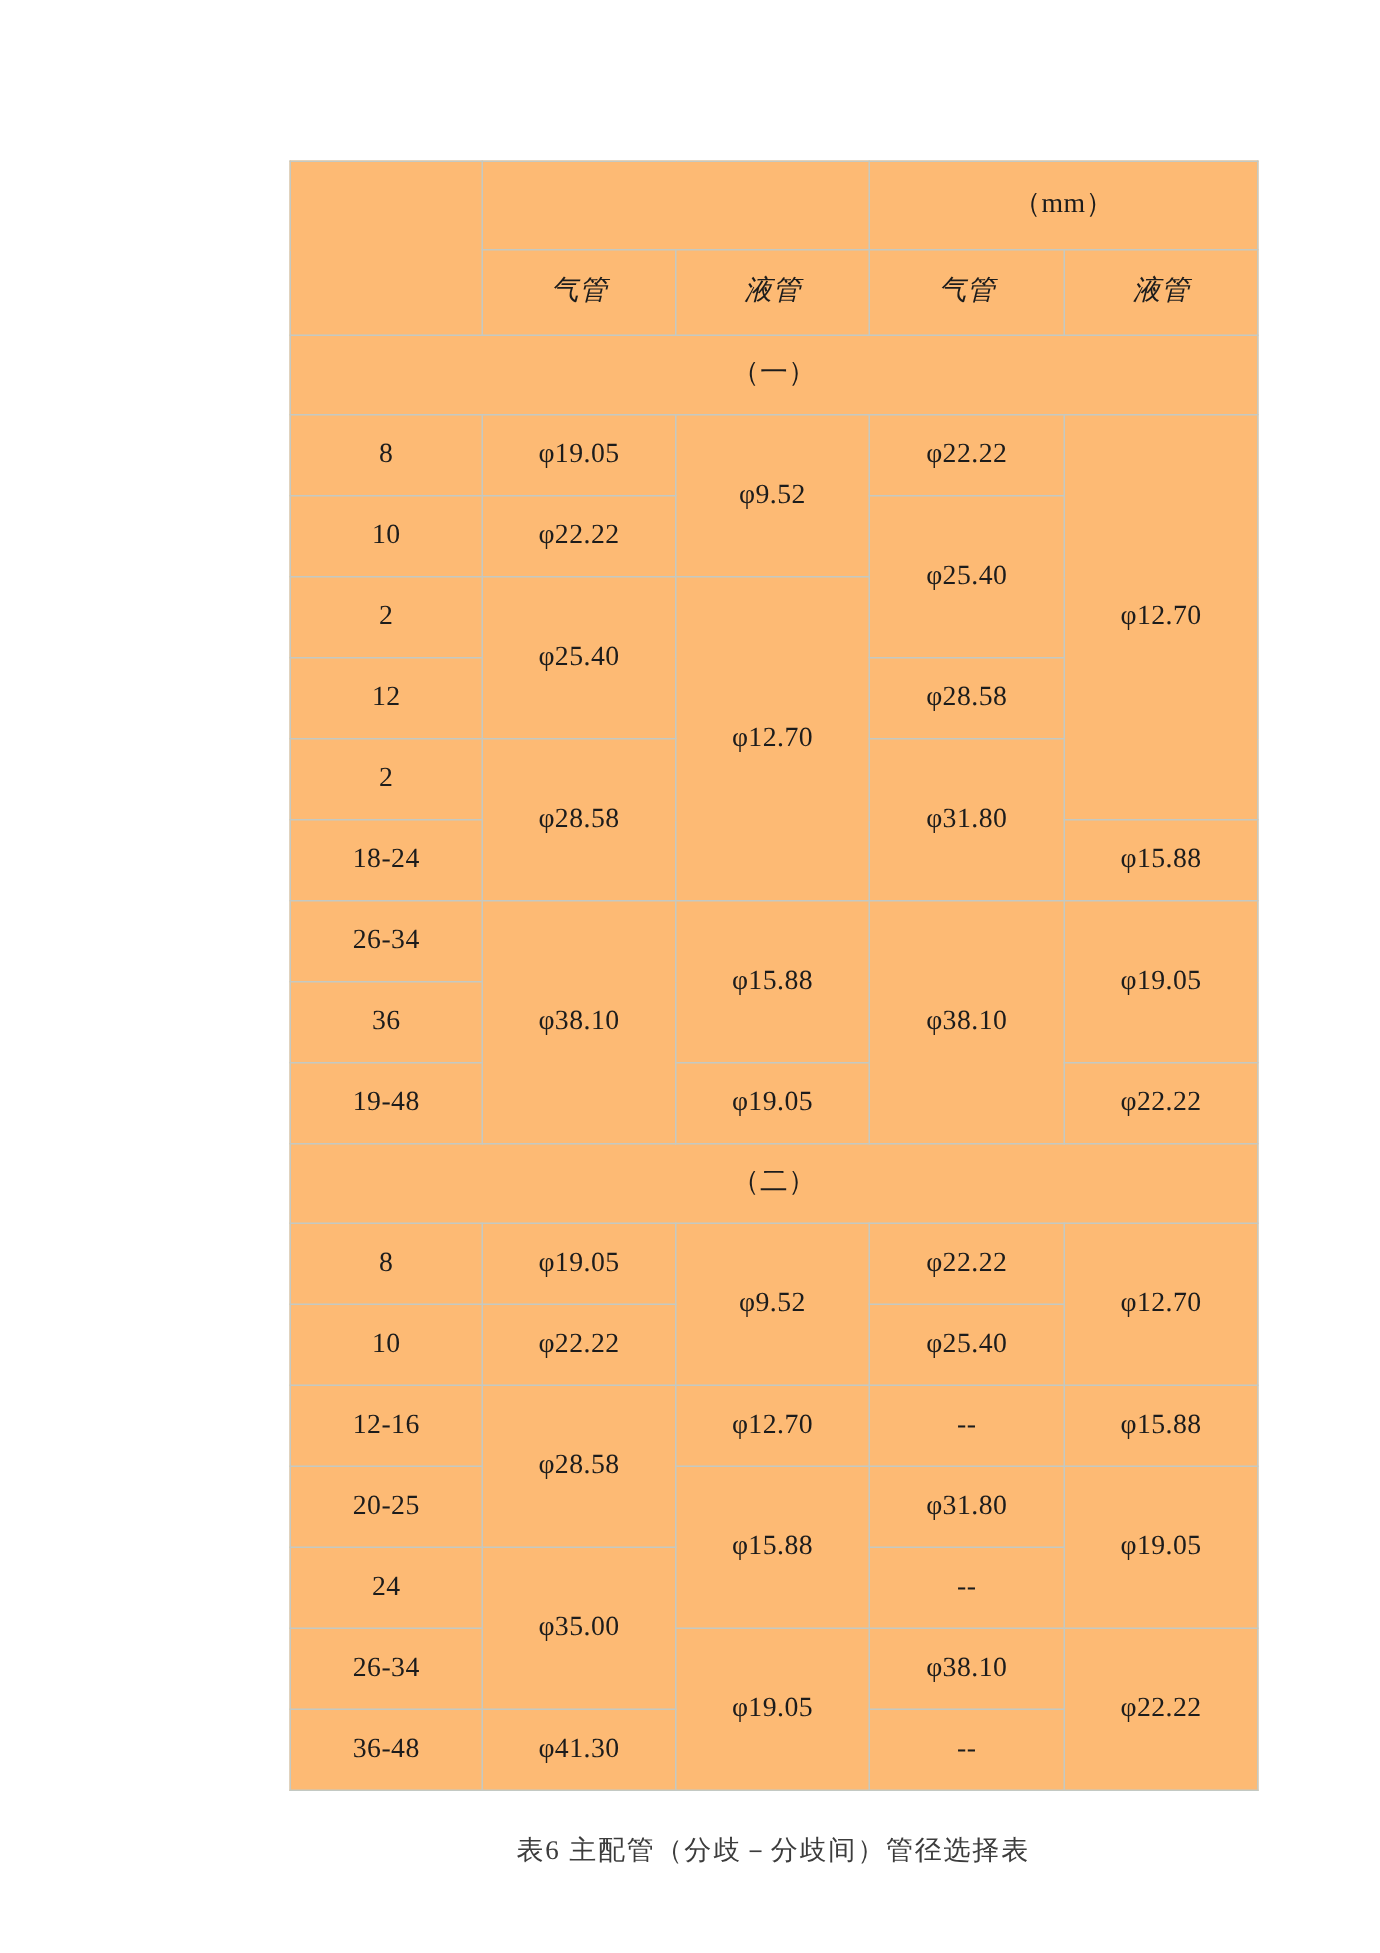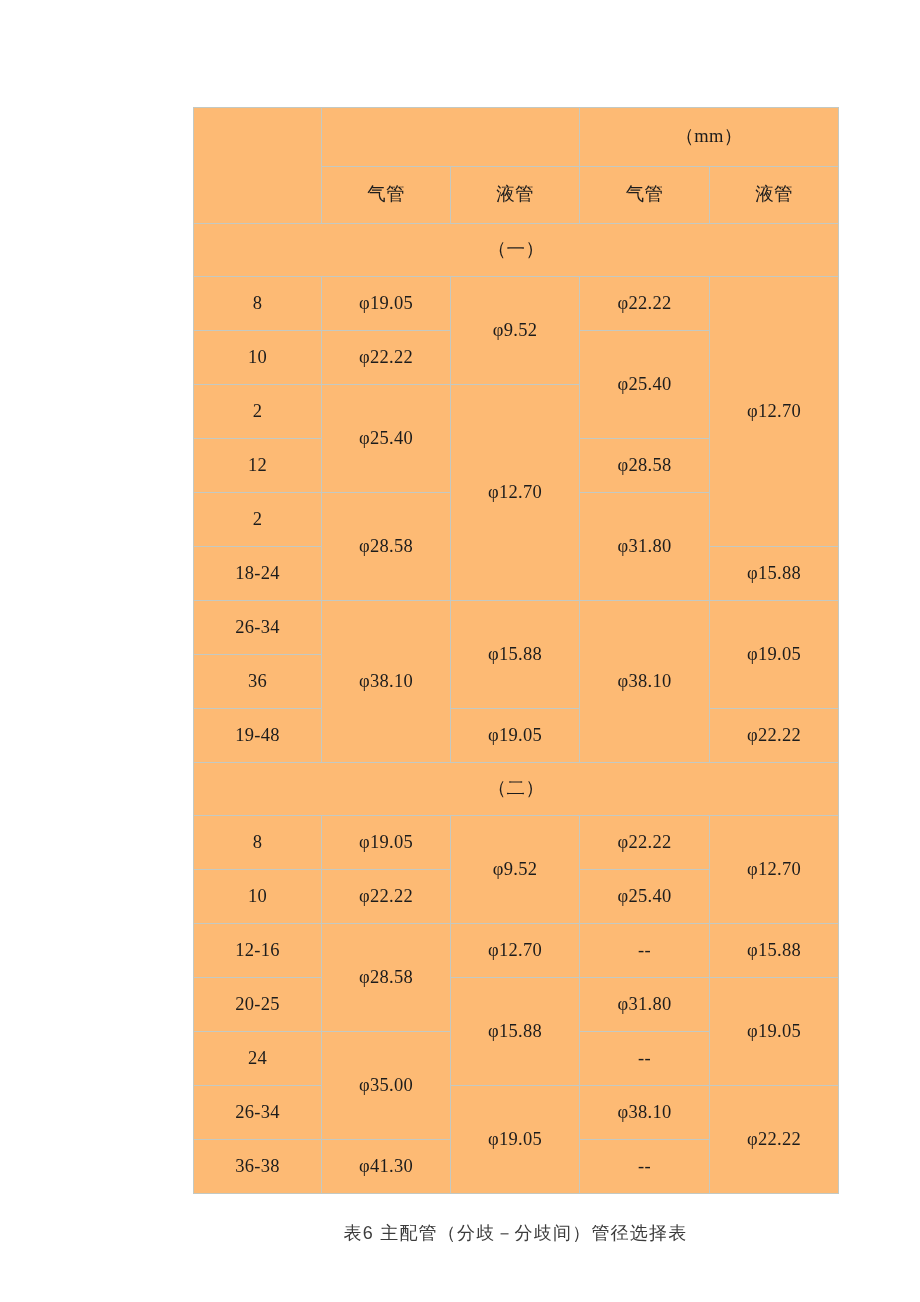--- a/index.html
+++ b/index.html
@@ -47,20 +47,21 @@
   td.hdr {
     height: 54px;
   }
   td.hdr-sub {
     height: 52px;
   }
   td.cjk {
     font-family: "DejaVu Sans", "Liberation Sans", sans-serif;
     font-size: 19px;
     letter-spacing: 1px;
+    font-style: italic;
   }
   td.section {
     height: 48px;
     font-family: "DejaVu Sans", "Liberation Sans", sans-serif;
     font-size: 18px;
     letter-spacing: 1px;
   }
   td.body {
     height: 49px;
   }
@@ -69,21 +70,21 @@
     font-size: 17px;
     letter-spacing: 0.5px;
   }
   td.dash {
     font-family: "Liberation Serif", "DejaVu Serif", serif;
     letter-spacing: 0;
   }
   .caption {
     margin-top: 27px;
     text-align: center;
-    font-family: Liberation Sans, sans-serif;
+    font-family: Liberation Serif, serif;
     font-size: 18px;
     color: #3c3c3c;
     letter-spacing: 1.2px;
     width: 645px;
   }
 </style>
 </head>
 <body>
 
 <div class="page">
@@ -189,21 +190,21 @@
           <td class="body" rowspan="2">φ35.00</td>
           <td class="body dash">--</td>
         </tr>
         <tr>
           <td class="body">26-34</td>
           <td class="body" rowspan="2">φ19.05</td>
           <td class="body">φ38.10</td>
           <td class="body" rowspan="2">φ22.22</td>
         </tr>
         <tr>
-          <td class="body">36-38</td>
+          <td class="body">36-48</td>
           <td class="body">φ41.30</td>
           <td class="body dash">--</td>
         </tr>
       </tbody>
   </table>
 
   <div class="caption">表6 主配管（分歧－分歧间）管径选择表</div>
 
 </div>
 

